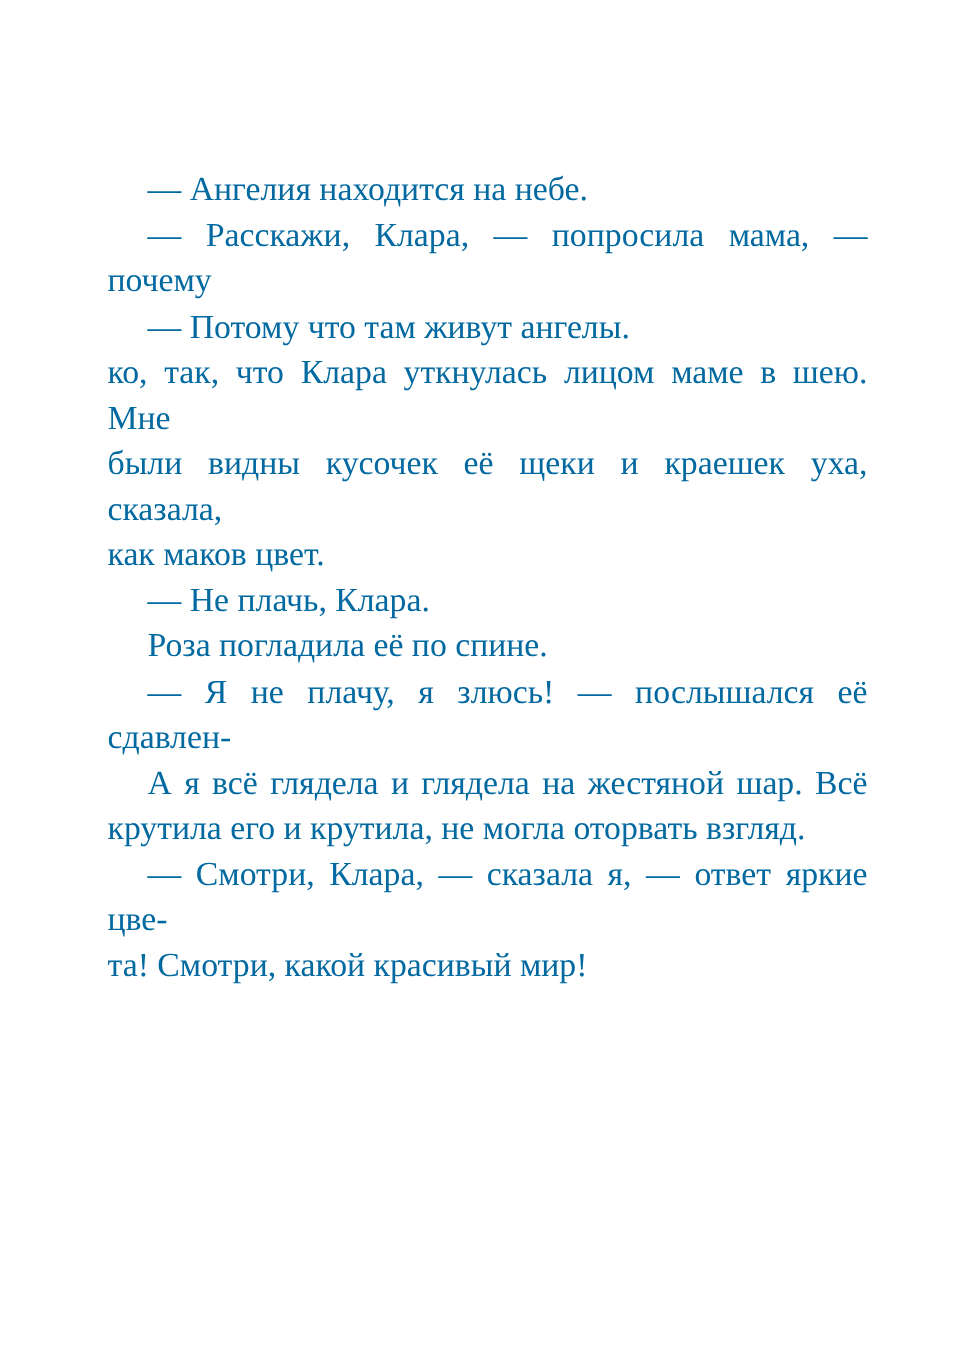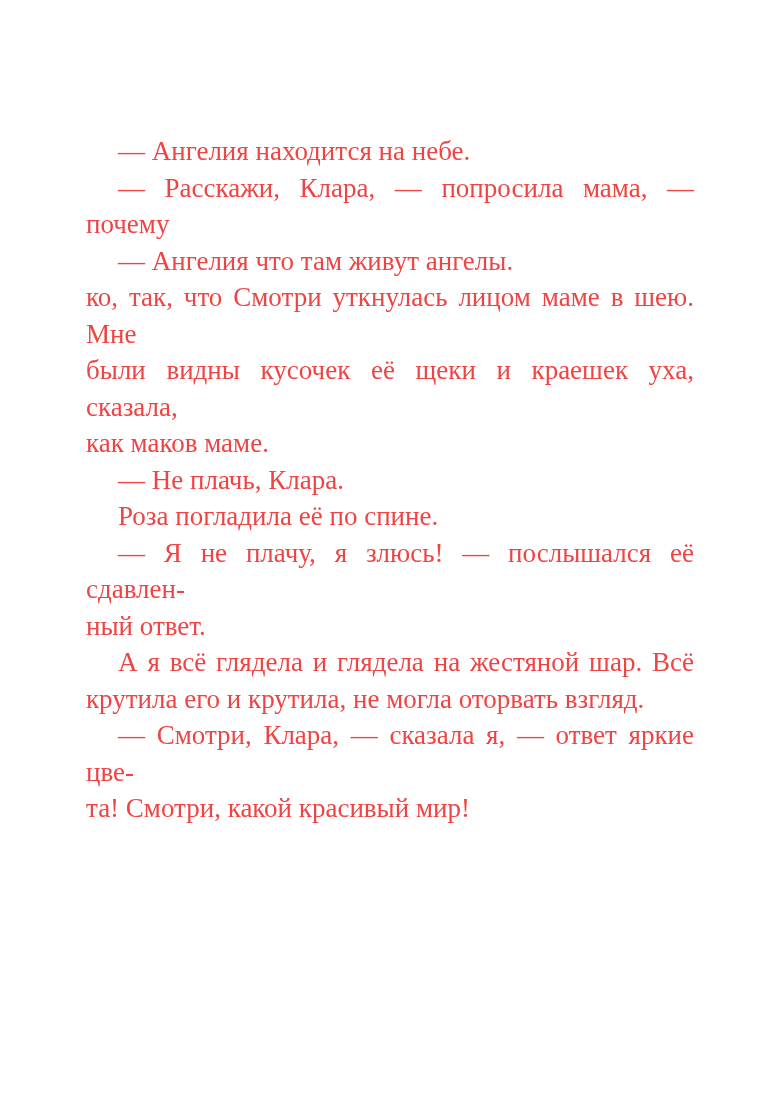--- a/index.html
+++ b/index.html
@@ -10,21 +10,21 @@
   .page {
     position: relative;
     width: 774px;
     height: 1096px;
     background: #ffffff;
     box-sizing: border-box;
     padding: 133px 80px 0 86px;
     font-family: "Liberation Serif", "DejaVu Serif", serif;
     font-size: 27px;
     line-height: 36.5px;
-    color: #ef4444;
+    color: #0369a1;
     overflow: hidden;
   }
   .paragraph {
     margin: 0;
     padding: 0;
   }
   .line {
     text-align: justify;
     text-align-last: justify;
     white-space: normal;
@@ -44,40 +44,39 @@
   <div class="paragraph">
     <div class="line first last">— Ангелия находится на небе.</div>
   </div>
 
 
   <div class="paragraph">
     <div class="line first">— Расскажи, Клара, — попросила мама, — почему</div>
   </div>
 
   <div class="paragraph">
-    <div class="line first last">— Ангелия что там живут ангелы.</div>
+    <div class="line first last">— Потому что там живут ангелы.</div>
   </div>
 
   <div class="paragraph">
-    <div class="line">ко, так, что Смотри уткнулась лицом маме в шею. Мне</div>
+    <div class="line">ко, так, что Клара уткнулась лицом маме в шею. Мне</div>
     <div class="line">были видны кусочек её щеки и краешек уха, сказала,</div>
-    <div class="line last">как маков маме.</div>
+    <div class="line last">как маков цвет.</div>
   </div>
 
   <div class="paragraph">
     <div class="line first last">— Не плачь, Клара.</div>
   </div>
 
   <div class="paragraph">
     <div class="line first last">Роза погладила её по спине.</div>
   </div>
 
   <div class="paragraph">
     <div class="line first">— Я не плачу, я злюсь! — послышался её сдавлен-</div>
-    <div class="line last">ный ответ.</div>
   </div>
 
   <div class="paragraph">
     <div class="line first">А я всё глядела и глядела на жестяной шар. Всё</div>
     <div class="line last">крутила его и крутила, не могла оторвать взгляд.</div>
   </div>
 
   <div class="paragraph">
     <div class="line first">— Смотри, Клара, — сказала я, — ответ яркие цве-</div>
     <div class="line last">та! Смотри, какой красивый мир!</div>

